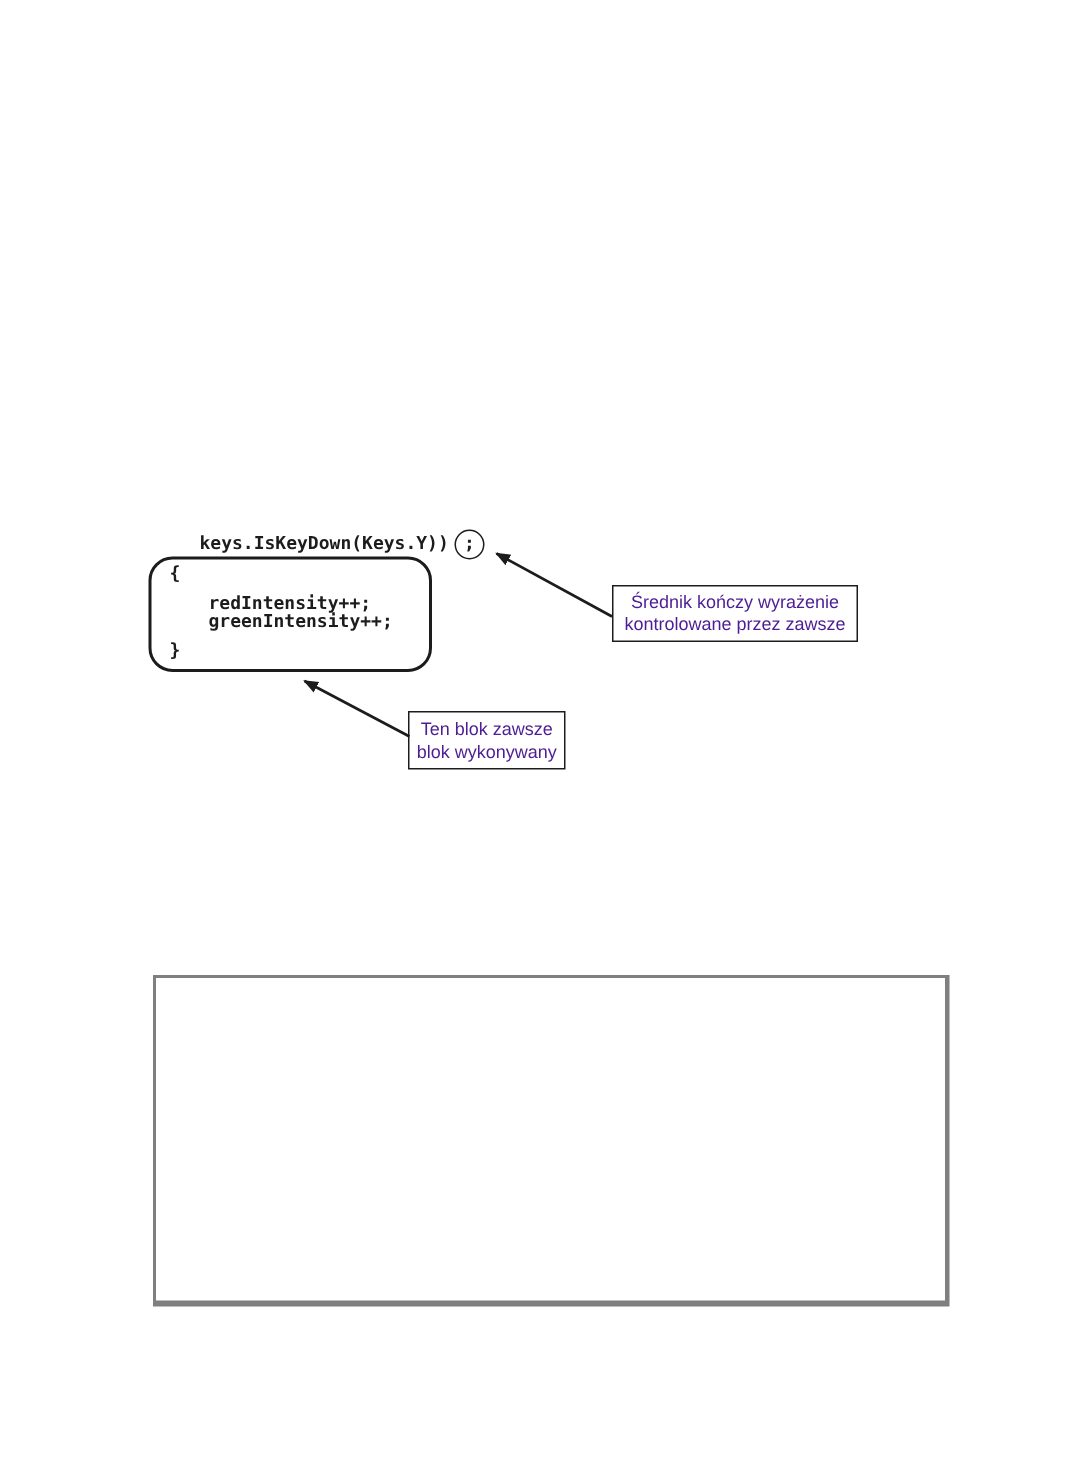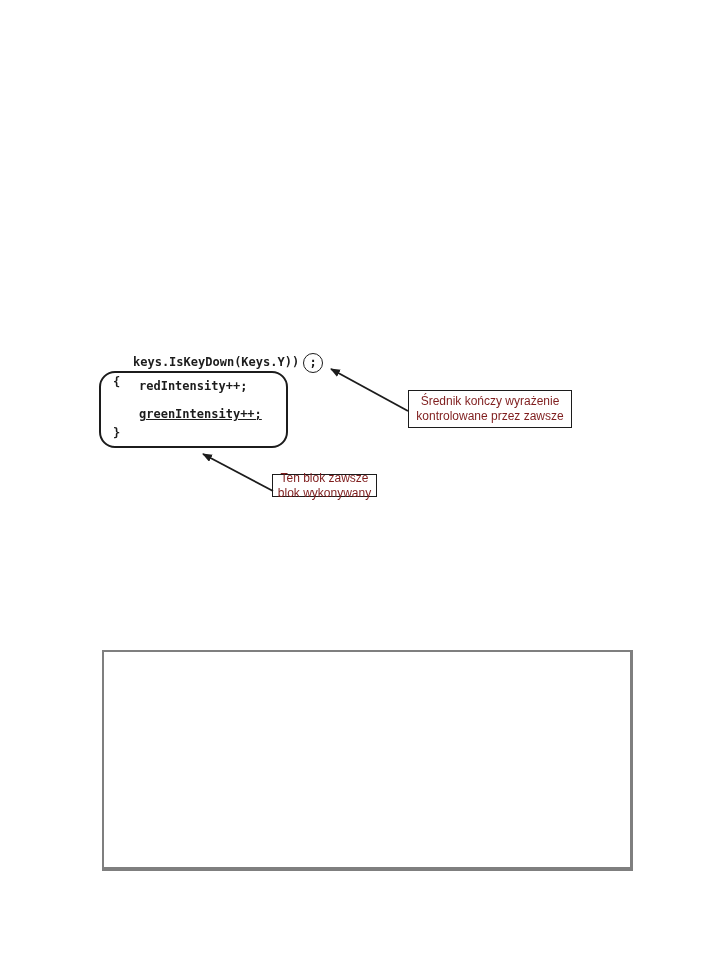--- a/index.html
+++ b/index.html
@@ -50,25 +50,25 @@
     position: absolute;
     box-sizing: border-box;
     border: 1.7px solid #1c1c1c;
     background: #ffffff;
     display: flex;
     flex-direction: column;
     justify-content: center;
     text-align: center;
     font-size: 12px;
     line-height: 15px;
-    color: #7f1d1d;
+    color: #4c1d95;
   }
   .callout div { white-space: nowrap; }
   .callout-semicolon { left: 408px; top: 390px; width: 164px; height: 38px; }
-  .callout-block     { left: 272px; top: 474px; width: 105px; height: 23px; }
+  .callout-block     { left: 272px; top: 474px; width: 105px; height: 39px; }
   .placeholder-box {
     position: absolute;
     left: 102px; top: 650px;
     width: 531px; height: 221px;
     box-sizing: border-box;
     background: #ffffff;
     border: 2px solid #7f7f7f;
     border-right-width: 3px;
     border-bottom-width: 4px;
   }
@@ -82,22 +82,22 @@
 <body>
 
 <div class="page">
 
   <div class="code" style="left:133px; top:356px;">keys.IsKeyDown(Keys.Y))</div>
 
   <span class="circle-semi">;</span>
 
   <div class="block-rect"></div>
   <div class="code" style="left:113px; top:376px;">{</div>
-  <div class="code" style="left:139px; top:380px;">redIntensity++;</div>
-  <div class="code" style="left:139px; top:408px;text-decoration:underline;">greenIntensity++;</div>
+  <div class="code" style="left:139px; top:396px;">redIntensity++;</div>
+  <div class="code" style="left:139px; top:408px;">greenIntensity++;</div>
   <div class="code" style="left:113px; top:427px;">}</div>
 
   <div class="callout callout-semicolon">
     <div>Średnik kończy wyrażenie</div>
     <div>kontrolowane przez zawsze</div>
   </div>
 
   <div class="callout callout-block">
     <div>Ten blok zawsze</div>
     <div>blok wykonywany</div>

